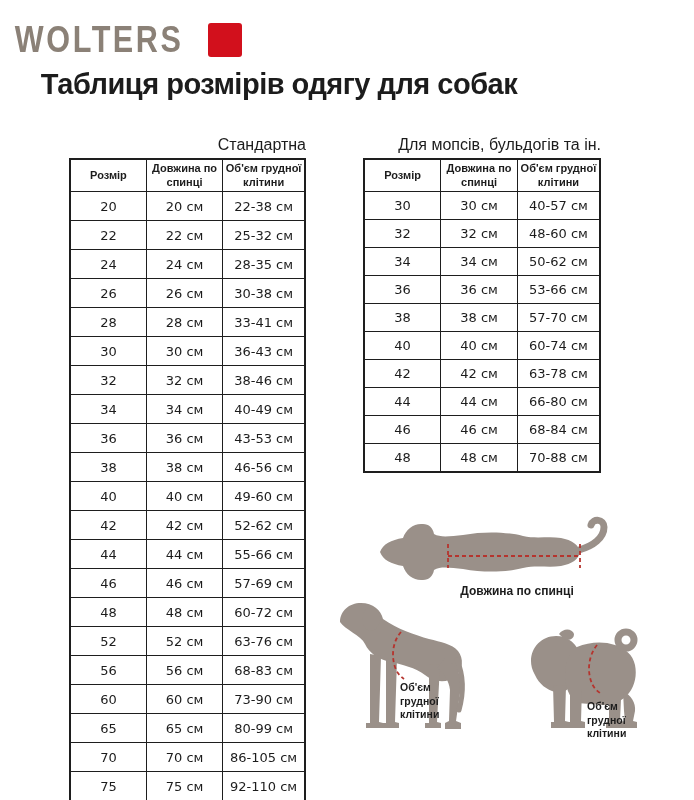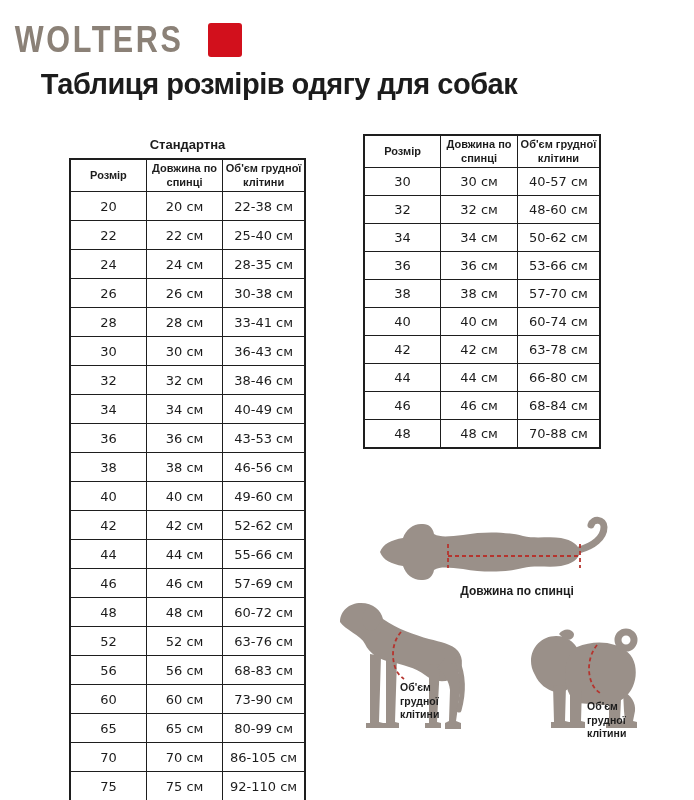--- a/index.html
+++ b/index.html
@@ -12,21 +12,21 @@
     display:flex;align-items:center;}
   .logo-text{font-weight:bold;font-size:36px;letter-spacing:3px;
     transform:scaleX(0.85);transform-origin:center;display:inline-block;line-height:1;}
   .logo-square{width:34px;height:34px;border-radius:3px;margin-left:10px;}
   .page-title{position:absolute;top:68px;left:0;width:558px;text-align:center;
     font-size:29px;font-weight:bold;letter-spacing:-0.5px;}
   
   .tbl-section{position:absolute;top:134px;}
   .std-section{left:69px;width:237px;}
   .pug-section{left:363px;width:238px;}
-  .tbl-title{text-align:center;font-size:13px;font-weight:bold;height:24px;line-height:22px;}
+  .tbl-title{text-align:right;font-size:16px;font-weight:normal;height:24px;line-height:22px;}
   table.size-table{border-collapse:collapse;width:100%;table-layout:fixed;border:2px solid #1e1e1e;}
   table.size-table th{
     border:1.5px solid #1e1e1e;font-size:11px;font-weight:bold;line-height:1.2;
     padding:2px 1px;height:27px;text-align:center;vertical-align:middle;}
   table.size-table td{
     border:1.5px solid #1e1e1e;text-align:center;vertical-align:middle;
     font-family:"DejaVu Sans",sans-serif;font-size:13px;}
   .std-section td{height:26px;}
   .pug-section td{height:25px;}
   td.emph{font-weight:normal;}
@@ -73,21 +73,21 @@
       </thead>
       <tbody>
           <tr>
             <td>20</td>
             <td>20 см</td>
             <td>22-38 см</td>
           </tr>
           <tr>
             <td>22</td>
             <td>22 см</td>
-            <td>25-40 см</td>
+            <td>25-32 см</td>
           </tr>
           <tr>
             <td>24</td>
             <td>24 см</td>
             <td>28-35 см</td>
           </tr>
           <tr>
             <td>26</td>
             <td>26 см</td>
             <td>30-38 см</td>
@@ -175,20 +175,21 @@
           <tr>
             <td>75</td>
             <td>75 см</td>
             <td>92-110 см</td>
           </tr>
         </tbody>
     </table>
   </div>
 
   <div class="tbl-section pug-section">
+    <div class="tbl-title">Для мопсів, бульдогів та ін.</div>
     <table class="size-table">
       <colgroup>
           <col class="c1">
           <col class="c2">
           <col class="c3">
         </colgroup>
       <thead>
         <tr>
           <th>Розмір</th>
           <th>Довжина по спинці</th>

